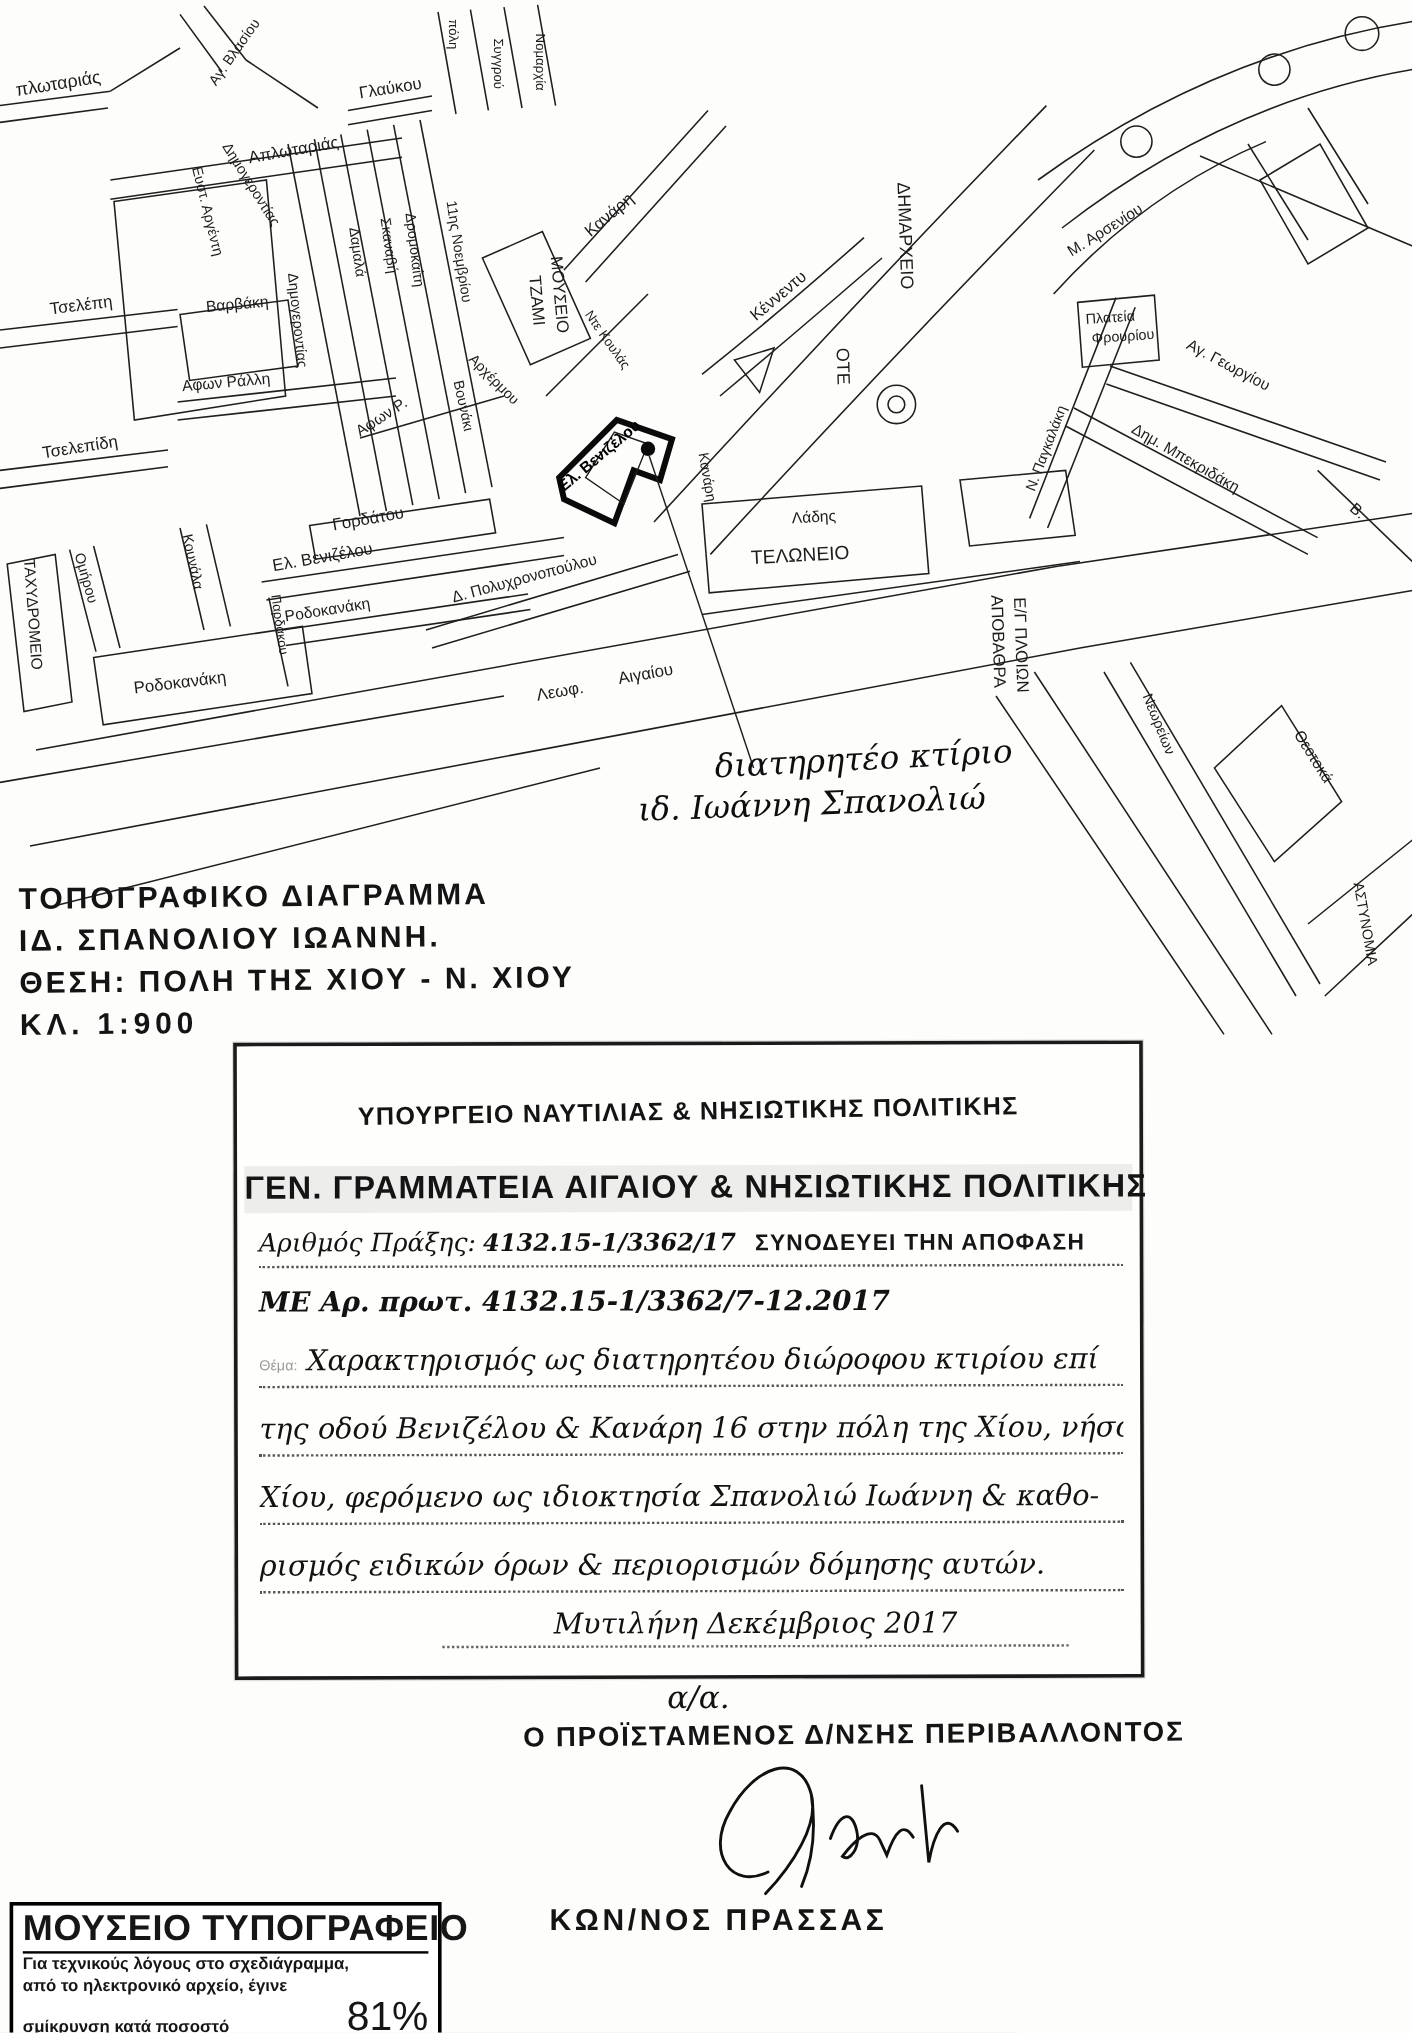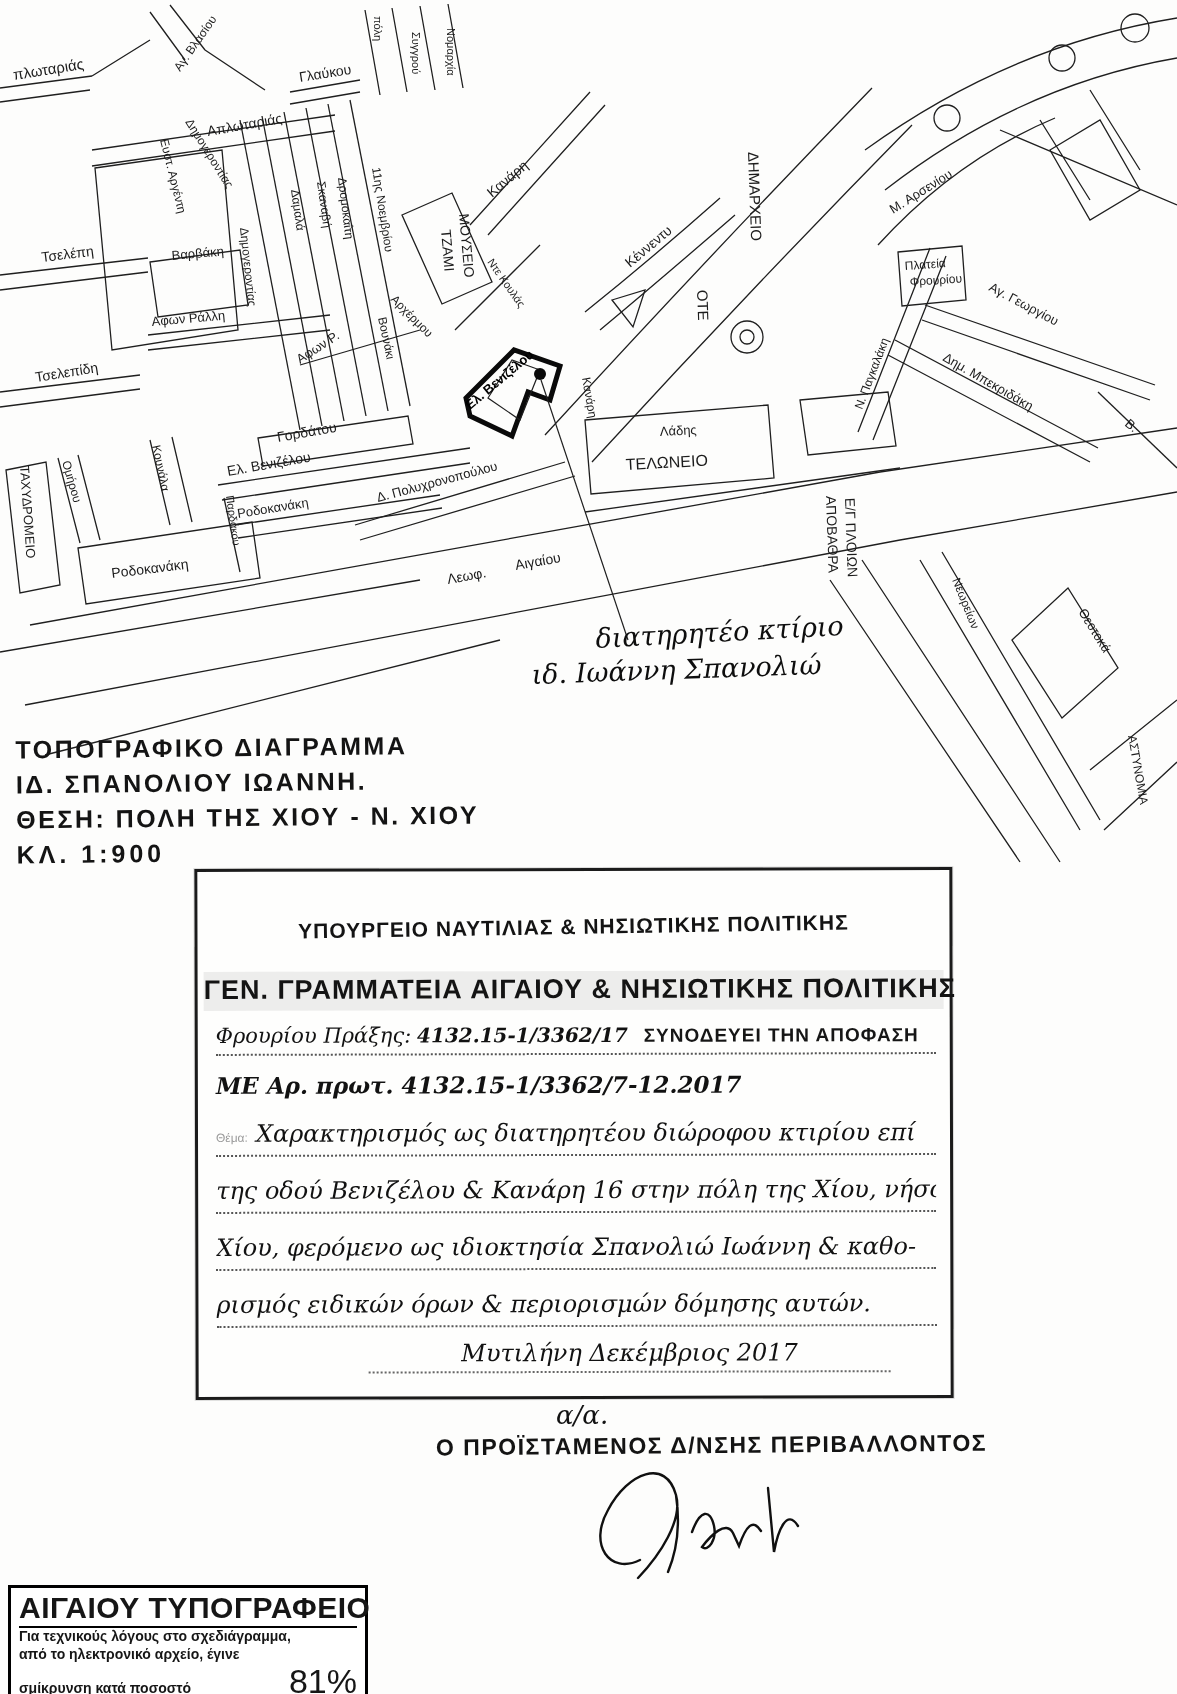--- a/index.html
+++ b/index.html
@@ -219,21 +219,21 @@
     <div>ΤΟΠΟΓΡΑΦΙΚΟ ΔΙΑΓΡΑΜΜΑ</div>
     <div>ΙΔ. ΣΠΑΝΟΛΙΟΥ ΙΩΑΝΝΗ.</div>
     <div>ΘΕΣΗ: ΠΟΛΗ ΤΗΣ ΧΙΟΥ - Ν. ΧΙΟΥ</div>
     <div class="scale">ΚΛ. 1:900</div>
   </div>
 
   <div class="stamp">
     <div class="s-h1 marker">ΥΠΟΥΡΓΕΙΟ ΝΑΥΤΙΛΙΑΣ &amp; ΝΗΣΙΩΤΙΚΗΣ ΠΟΛΙΤΙΚΗΣ</div>
     <div class="s-h2 marker">ΓΕΝ. ΓΡΑΜΜΑΤΕΙΑ ΑΙΓΑΙΟΥ &amp; ΝΗΣΙΩΤΙΚΗΣ ΠΟΛΙΤΙΚΗΣ</div>
     <div class="s-praxis">
-      <span class="hw">Φρουρίου Πράξης:</span>
+      <span class="hw">Αριθμός Πράξης:</span>
       <span class="hw val">4132.15-1/3362/17</span>
       <span class="sfx">ΣΥΝΟΔΕΥΕΙ ΤΗΝ ΑΠΟΦΑΣΗ</span>
     </div>
     <div class="s-prot hw">ΜΕ Αρ. πρωτ. 4132.15-1/3362/7-12.2017</div>
     <div class="s-sub hw" style="top:248px;">
       <span class="thema">Θέμα:</span><span>Χαρακτηρισμός ως διατηρητέου διώροφου κτιρίου επί</span>
     </div>
     <div class="s-sub hw" style="top:305px;">της οδού Βενιζέλου &amp; Κανάρη 16 στην πόλη της Χίου, νήσου</div>
     <div class="s-sub hw" style="top:362px;">Χίου, φερόμενο ως ιδιοκτησία Σπανολιώ Ιωάννη &amp; καθο-</div>
     <div class="s-sub hw" style="top:419px;">ρισμός ειδικών όρων &amp; περιορισμών δόμησης αυτών.</div>
@@ -243,23 +243,24 @@
   <div class="sig-aa hw">α/α.</div>
   <div class="sig-title marker">Ο ΠΡΟΪΣΤΑΜΕΝΟΣ Δ/ΝΣΗΣ ΠΕΡΙΒΑΛΛΟΝΤΟΣ</div>
   <svg class="sig-svg" width="240" height="140" viewBox="0 0 240 140">
     <path d="M60,110 C30,125 8,95 28,60 C48,22 86,8 96,45 C103,70 80,105 58,128
              M96,45 C100,72 98,98 88,122
              M112,82 C120,60 130,58 134,76 C137,90 128,102 122,97
              C131,85 146,70 153,83 L159,96
              C166,76 173,68 181,81
              M188,38 L194,102 C198,80 207,58 218,76" stroke="#101010" stroke-width="2.4" fill="none" stroke-linecap="round"></path>
   </svg>
+  <div class="sig-name marker">ΚΩΝ/ΝΟΣ ΠΡΑΣΣΑΣ</div>
 
   <div class="footer-box">
-    <div class="fb-title">ΑΙΓΑΙΟΥ ΤΥΠΟΓΡΑΦΕΙΟ</div>
+    <div class="fb-title">ΜΟΥΣΕΙΟ ΤΥΠΟΓΡΑΦΕΙΟ</div>
     <div class="fb-l">Για τεχνικούς λόγους στο σχεδιάγραμμα,</div>
     <div class="fb-l">από το ηλεκτρονικό αρχείο, έγινε</div>
     <div class="fb-row">
       <div class="fb-l">σμίκρυνση κατά ποσοστό</div>
       <div class="fb-pct">81%</div>
     </div>
   </div>
 
 </div>
 

